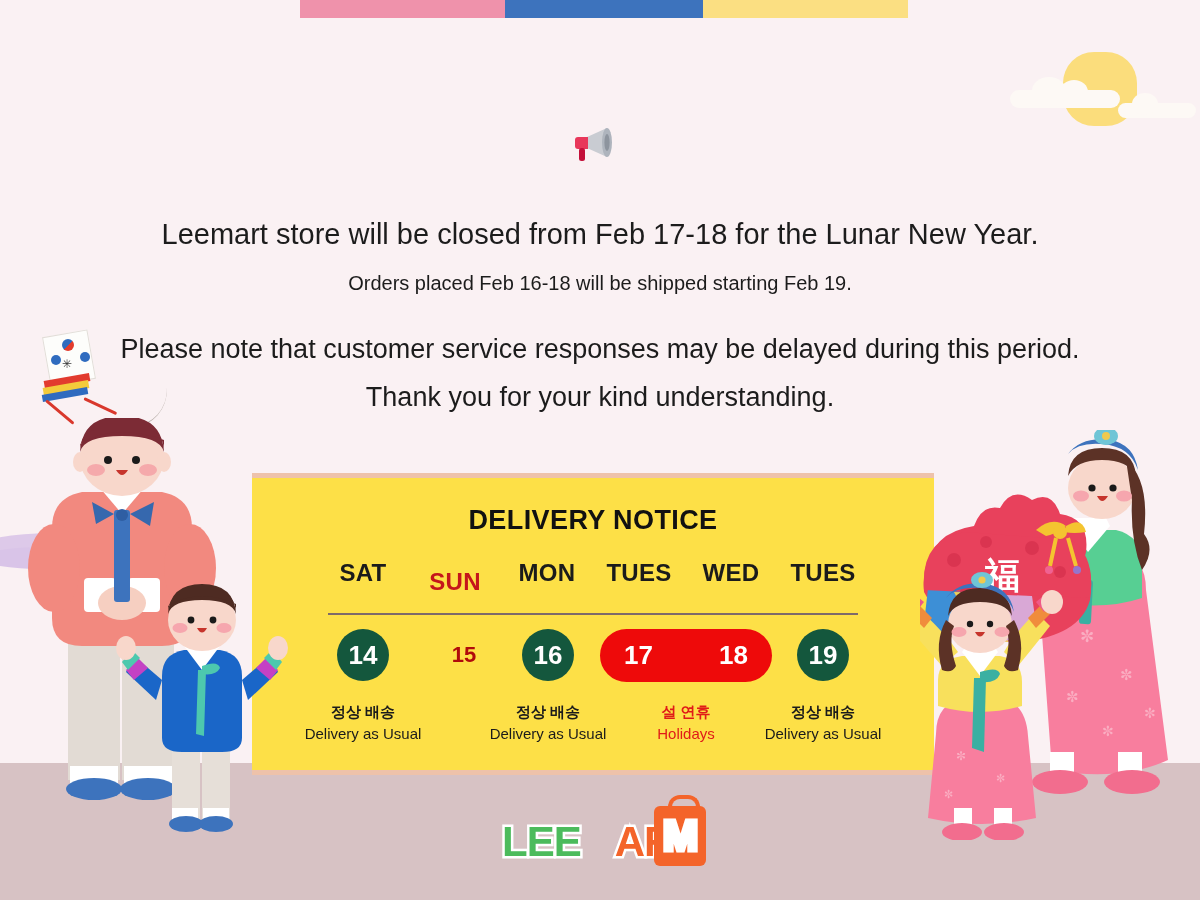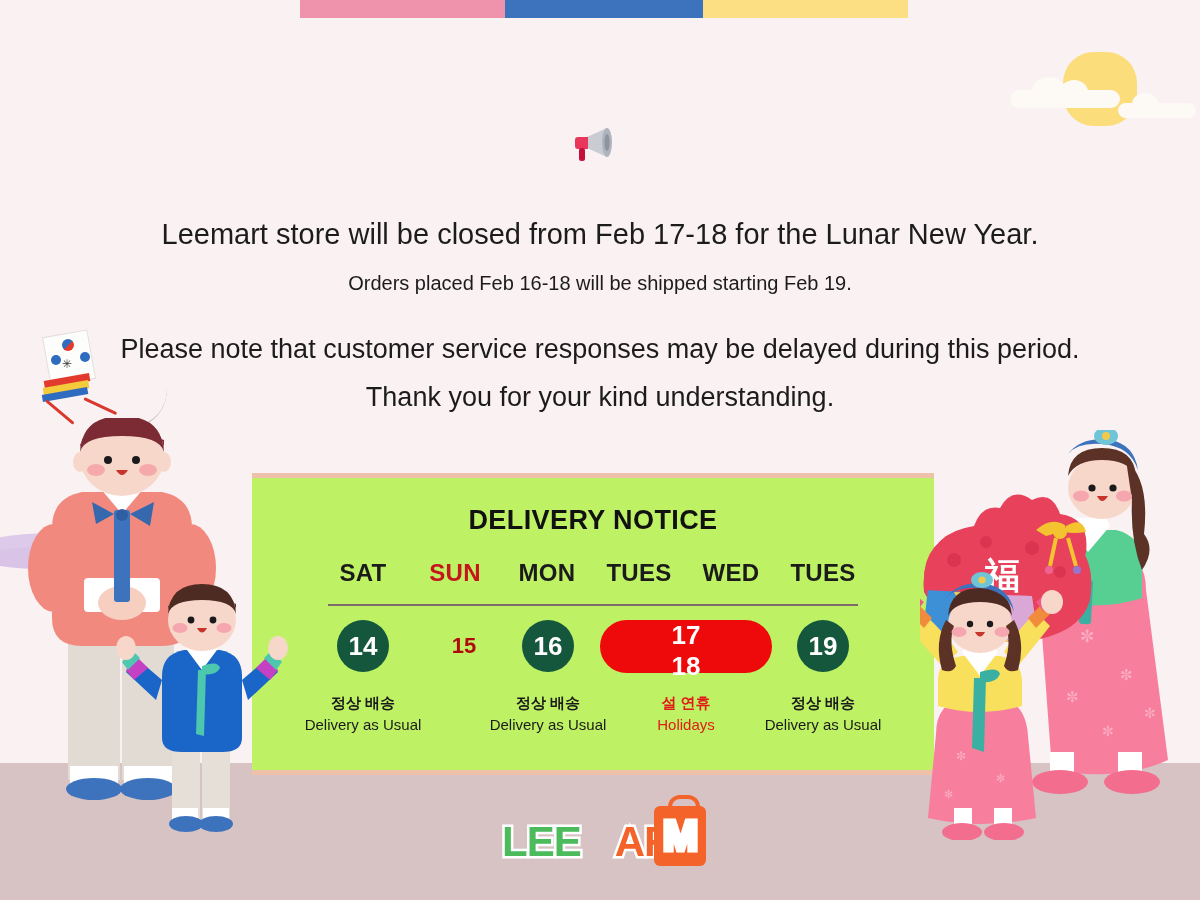--- a/index.html
+++ b/index.html
@@ -41,45 +41,45 @@
   .mega{display:inline-block;vertical-align:-4px;margin-right:10px;}
 
   
   .para{position:absolute;left:0;width:1200px;text-align:center;color:#1c1c1c;font-weight:400;}
   .p1{top:218px;font-size:29px;}
   .p2{top:272px;font-size:20px;}
   .p3{top:334px;font-size:27px;}
   .p4{top:382px;font-size:27px;}
 
   
-  .card{position:absolute;left:252px;top:473px;width:682px;height:302px;background:#bef264;
+  .card{position:absolute;left:252px;top:473px;width:682px;height:302px;background:#fde047;
         border-top:5px solid #eec2aa;border-bottom:5px solid #eec2aa;box-sizing:border-box;}
   .card-title{text-align:center;font-size:27px;font-weight:bold;color:#111;margin-top:27px;letter-spacing:.4px;}
   .weekrow{display:flex;justify-content:center;margin-top:23px;}
   .wk{font-size:24px;font-weight:bold;color:#1b1b1b;text-align:center;letter-spacing:.3px;}
-  .wk.sun{color:#c5161b;}
+  .wk.sun{color:#c5161b;margin-top:9px;}
   .wk-sat{width:92px;}
   .wk-sun{width:92px;}
   .wk-mon{width:92px;}
   .wk-tues{width:92px;}
   .wk-wed{width:92px;}
   .wk-thur{width:92px;}
   .rule{width:530px;height:2px;background:#7e6a6a;margin:17px auto 0;}
 
   .daterow{position:relative;height:120px;margin-top:14px;}
   .badge{position:absolute;width:52px;height:52px;border-radius:50%;background:#14573d;
          color:#fff;font-size:26px;font-weight:bold;display:flex;align-items:center;justify-content:center;}
   .b14{left:85px;top:0;}
   .b16{left:270px;top:0;}
   .b19{left:545px;top:0;}
   .plain15{position:absolute;left:186px;top:0;width:52px;height:52px;display:flex;align-items:center;justify-content:center;
            font-size:22px;font-weight:bold;color:#b00b0b;}
   .pill{position:absolute;left:348px;top:0;width:172px;height:53px;border-radius:27px;background:#ee0a0a;
-        display:flex;align-items:center;box-sizing:border-box;padding:0 24px;
-        color:#fff;font-size:26px;font-weight:bold;flex-direction:column;}
+        display:flex;align-items:center;justify-content:space-between;box-sizing:border-box;padding:0 24px;
+        color:#fff;font-size:26px;font-weight:bold;}
 
   .cap{position:absolute;text-align:center;font-size:15px;line-height:1.45;color:#1b1b1b;width:160px;}
   .cap .kr{font-weight:bold;display:block;}
   .cap .en{display:block;}
   .cap.hol{color:#e01b18;}
   .c14{left:31px;top:72px;}
   .c16{left:216px;top:72px;}
   .c17{left:354px;top:72px;}
   .c19{left:491px;top:72px;}
 

